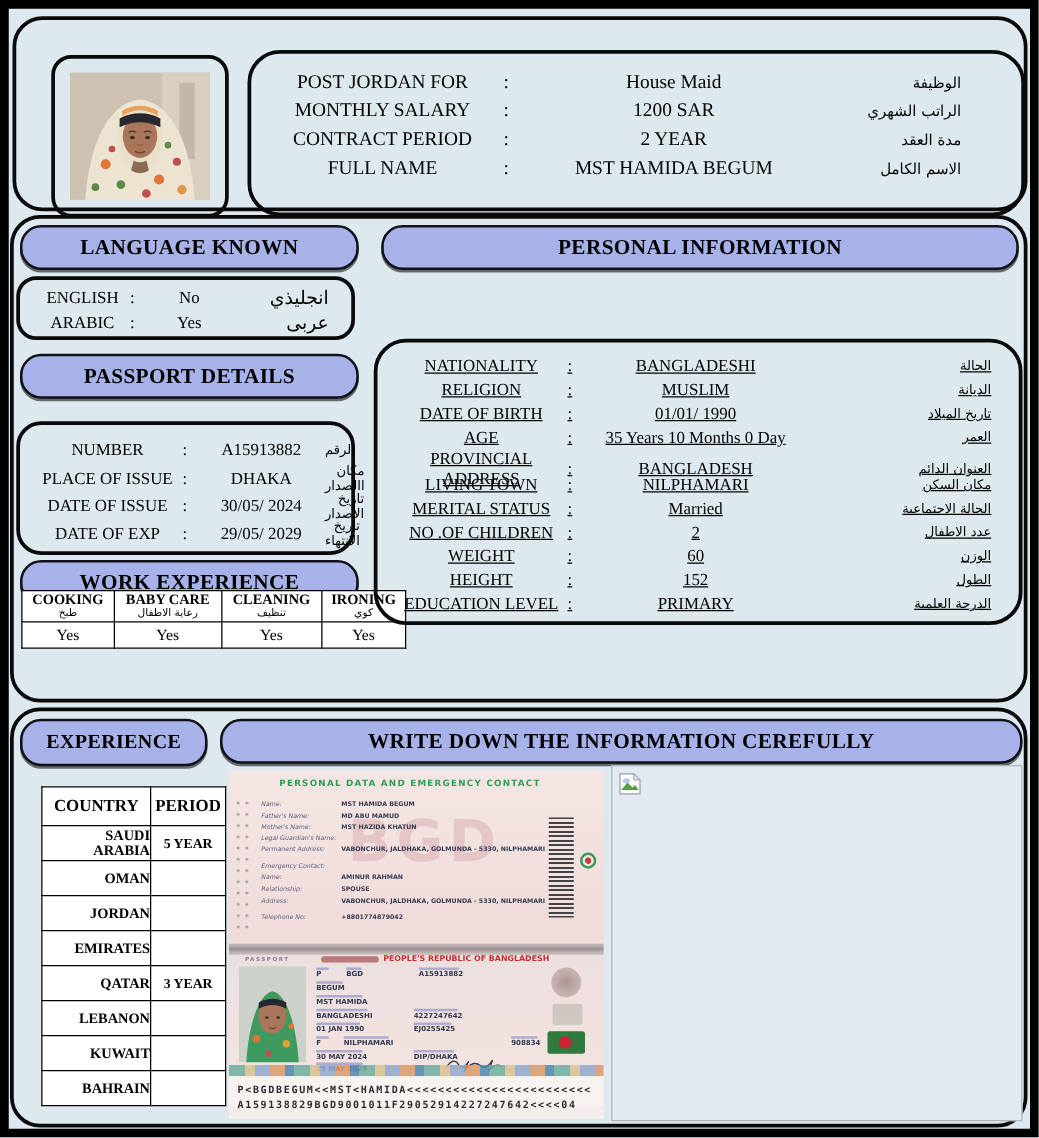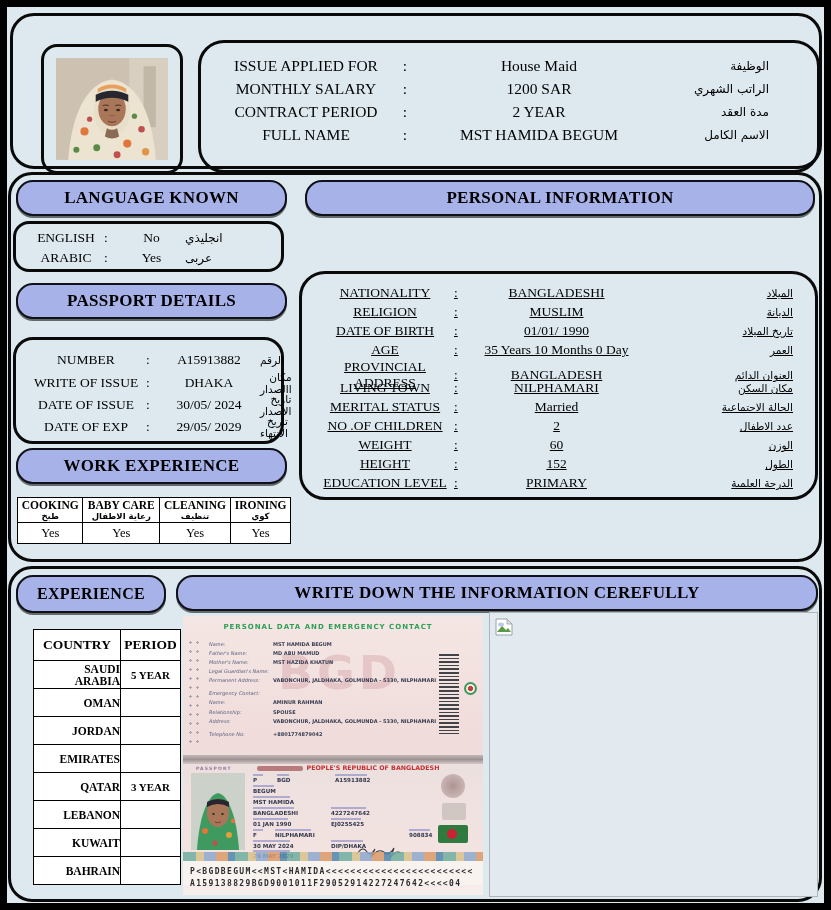--- a/index.html
+++ b/index.html
@@ -32,36 +32,36 @@
   .trow .col { text-align:center; }
   .trow .val { text-align:center; }
   .trow .ar  { text-align:right; padding-right:30px; font-size:12px; }
 
   
   .lang-pill { left:16px; top:180px; width:271px; height:36px; }
   .lang-box  { left:13px; top:221px; width:271px; height:51px; border-radius:16px; padding:4px 12px 0 12px; }
   .lrow { display:grid; grid-template-columns:76px 14px 1fr 84px; align-items:center; height:20px; font-size:13.5px; }
   .lrow .lab { text-align:center; }
   .lrow .val { text-align:center; }
-  .lrow .ar  { text-align:left; padding-right:6px; font-size:12px; }
+  .lrow .ar  { text-align:right; padding-right:6px; font-size:15px; }
 
   .pass-pill { left:16px; top:283px; width:271px; height:36px; }
   .pass-box  { left:13px; top:337px; width:271px; height:107px; border-radius:20px; padding:9px 10px 0 10px; }
   .prow { display:grid; grid-template-columns:120px 12px 102px 1fr; align-items:center; height:22px; font-size:13.5px; }
   .prow .lab { text-align:center; }
   .prow .val { text-align:center; }
   .prow .ar  { text-align:right; padding-right:4px; font-size:10.5px; }
 
   .work-pill { left:16px; top:448px; width:271px; height:36px; }
   table { border-collapse:collapse; }
-  .work-table { position:absolute; left:17px; top:497px; width:274px; background:#fff; }
+  .work-table { position:absolute; left:17px; top:472px; width:308px; background:#fff; }
   .work-table th, .work-table td { border:1.6px solid #000; text-align:center; }
   .work-table th { padding:1px 1px; }
   .work-table .en { display:block; font-size:11.5px; font-weight:bold; line-height:12px; }
-  .work-table .ar2 { display:block; font-family:"DejaVu Sans",sans-serif; direction:rtl; font-size:8.5px; font-weight:bold; line-height:10px; }
+  .work-table .ar2 { display:block; font-family:"DejaVu Sans",sans-serif; direction:rtl; font-size:8.5px; font-weight:normal; line-height:10px; }
   .work-table td { font-size:12.5px; height:21px; }
 
   
   .pers-pill { left:305px; top:180px; width:510px; height:36px; }
   .pers-box  { left:299px; top:271px; width:519px; height:229px; border-radius:26px; padding:9px 18px 0 14px;text-decoration:underline; }
   .perow { display:grid; grid-template-columns:138px 14px 1fr 152px; align-items:center; height:19.1px; font-size:13.5px; }
   .perow .lab { text-align:center; }
   .perow .val { text-align:center; }
   .perow .ar  { text-align:right; padding-right:4px; font-size:10.5px; }
 
@@ -146,21 +146,21 @@
       <ellipse cx="49" cy="51" rx="2" ry="1.2" fill="#3a2a22"></ellipse>
       <ellipse cx="61" cy="51" rx="2" ry="1.2" fill="#3a2a22"></ellipse>
       <path d="M46,47 q3,-2 6,0 M58,47 q3,-2 6,0" stroke="#4a3428" stroke-width="1" fill="none"></path>
       <path d="M51,62 q4,2 8,0" stroke="#6e4636" stroke-width="1.2" fill="none"></path>
       <path d="M52,56 q3,2 6,0" stroke="#8a5a44" stroke-width=".8" fill="none"></path>
       <path d="M50,69 q5,3 10,0 l2,8 q-7,4 -14,0 Z" fill="#8a6a52"></path>
     </svg>
   </div>
   <div class="box info-box">
     <div class="trow">
-      <span class="lab">ISSUE APPLIED FOR</span>
+      <span class="lab">POST JORDAN FOR</span>
       <span class="col">:</span>
       <span class="val">House Maid</span>
       <span class="ar">الوظيفة</span>
     </div>
     <div class="trow">
       <span class="lab">MONTHLY SALARY</span>
       <span class="col">:</span>
       <span class="val">1200 SAR</span>
       <span class="ar">الراتب الشهري</span>
     </div>
@@ -199,21 +199,21 @@
 
 <div class="pill pass-pill">PASSPORT DETAILS</div>
 <div class="box pass-box">
   <div class="prow">
     <span class="lab">NUMBER</span>
     <span>:</span>
     <span class="val">A15913882</span>
     <span class="ar">الرقم</span>
   </div>
   <div class="prow">
-    <span class="lab">WRITE OF ISSUE</span>
+    <span class="lab">PLACE OF ISSUE</span>
     <span>:</span>
     <span class="val">DHAKA</span>
     <span class="ar">مكان االصدار</span>
   </div>
   <div class="prow">
     <span class="lab">DATE OF ISSUE</span>
     <span>:</span>
     <span class="val">30/05/ 2024</span>
     <span class="ar">تاريخ الاصدار</span>
   </div>
@@ -254,21 +254,21 @@
   </tr>
 </tbody>
   </table>
 
 <div class="pill pers-pill">PERSONAL INFORMATION</div>
 <div class="box pers-box">
   <div class="perow">
     <span class="lab">NATIONALITY</span>
       <span>:</span>
       <span class="val">BANGLADESHI</span>
-      <span class="ar">الميلاد</span>
+      <span class="ar">الحالة</span>
   </div>
   <div class="perow">
     <span class="lab">RELIGION</span>
       <span>:</span>
       <span class="val">MUSLIM</span>
       <span class="ar">الديانة</span>
   </div>
   <div class="perow">
     <span class="lab">DATE OF BIRTH</span>
       <span>:</span>

